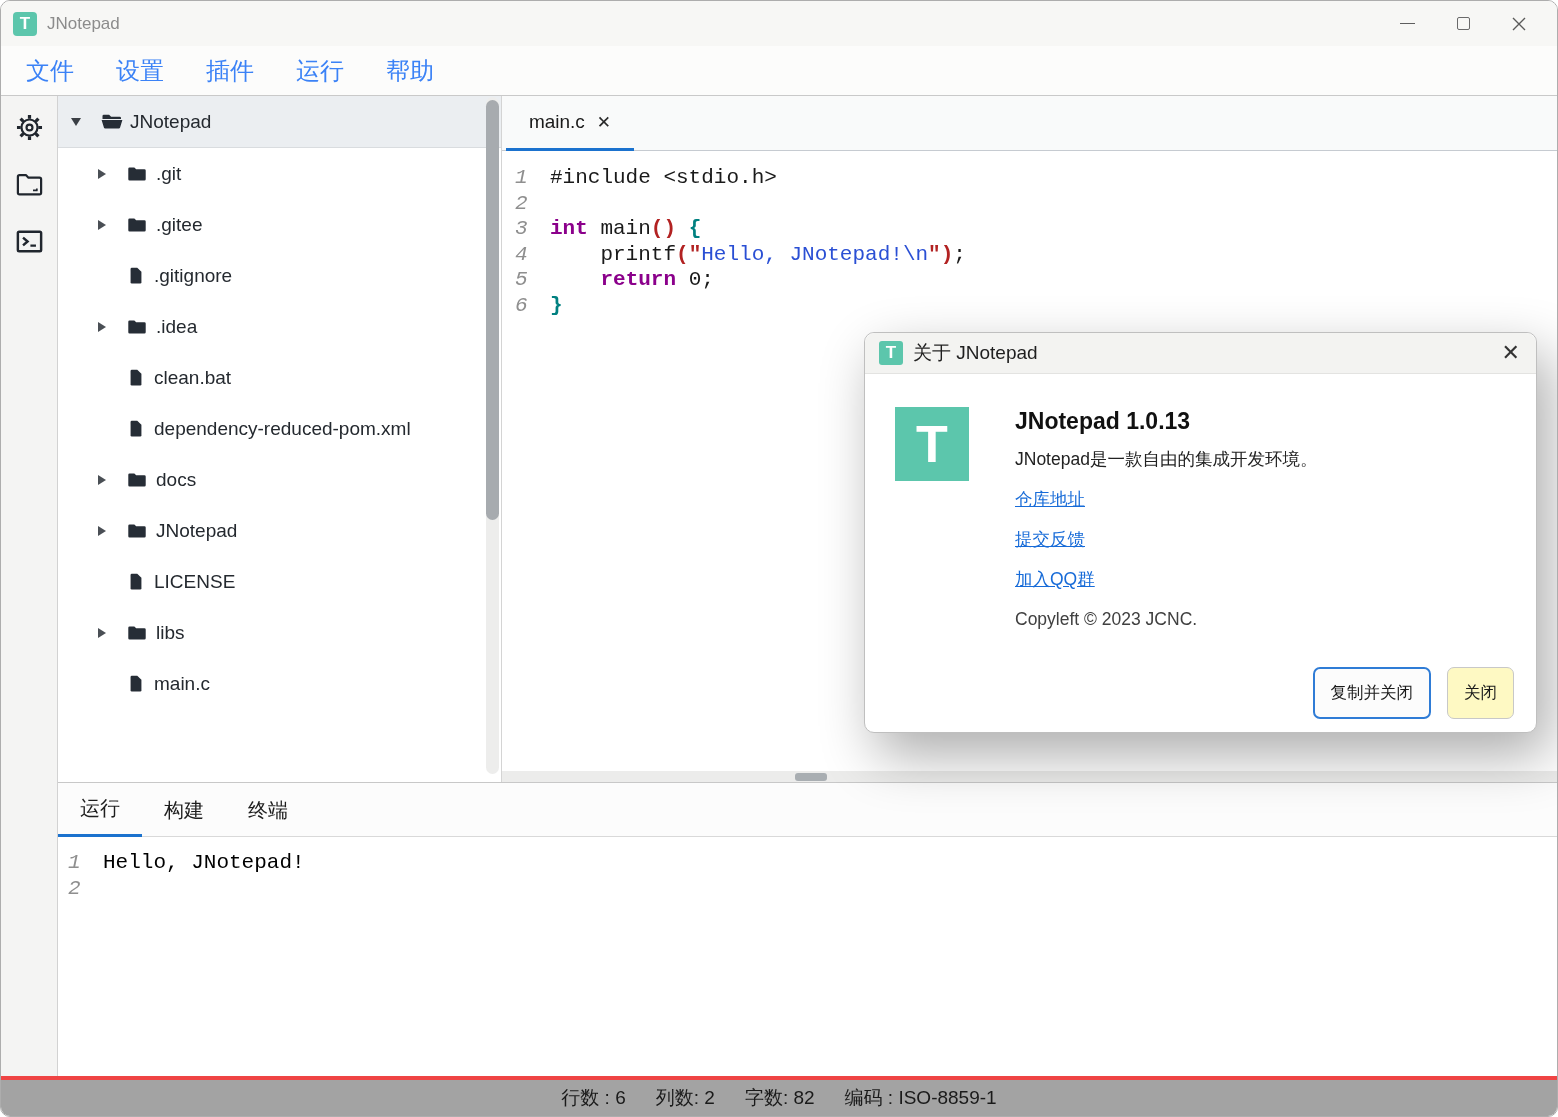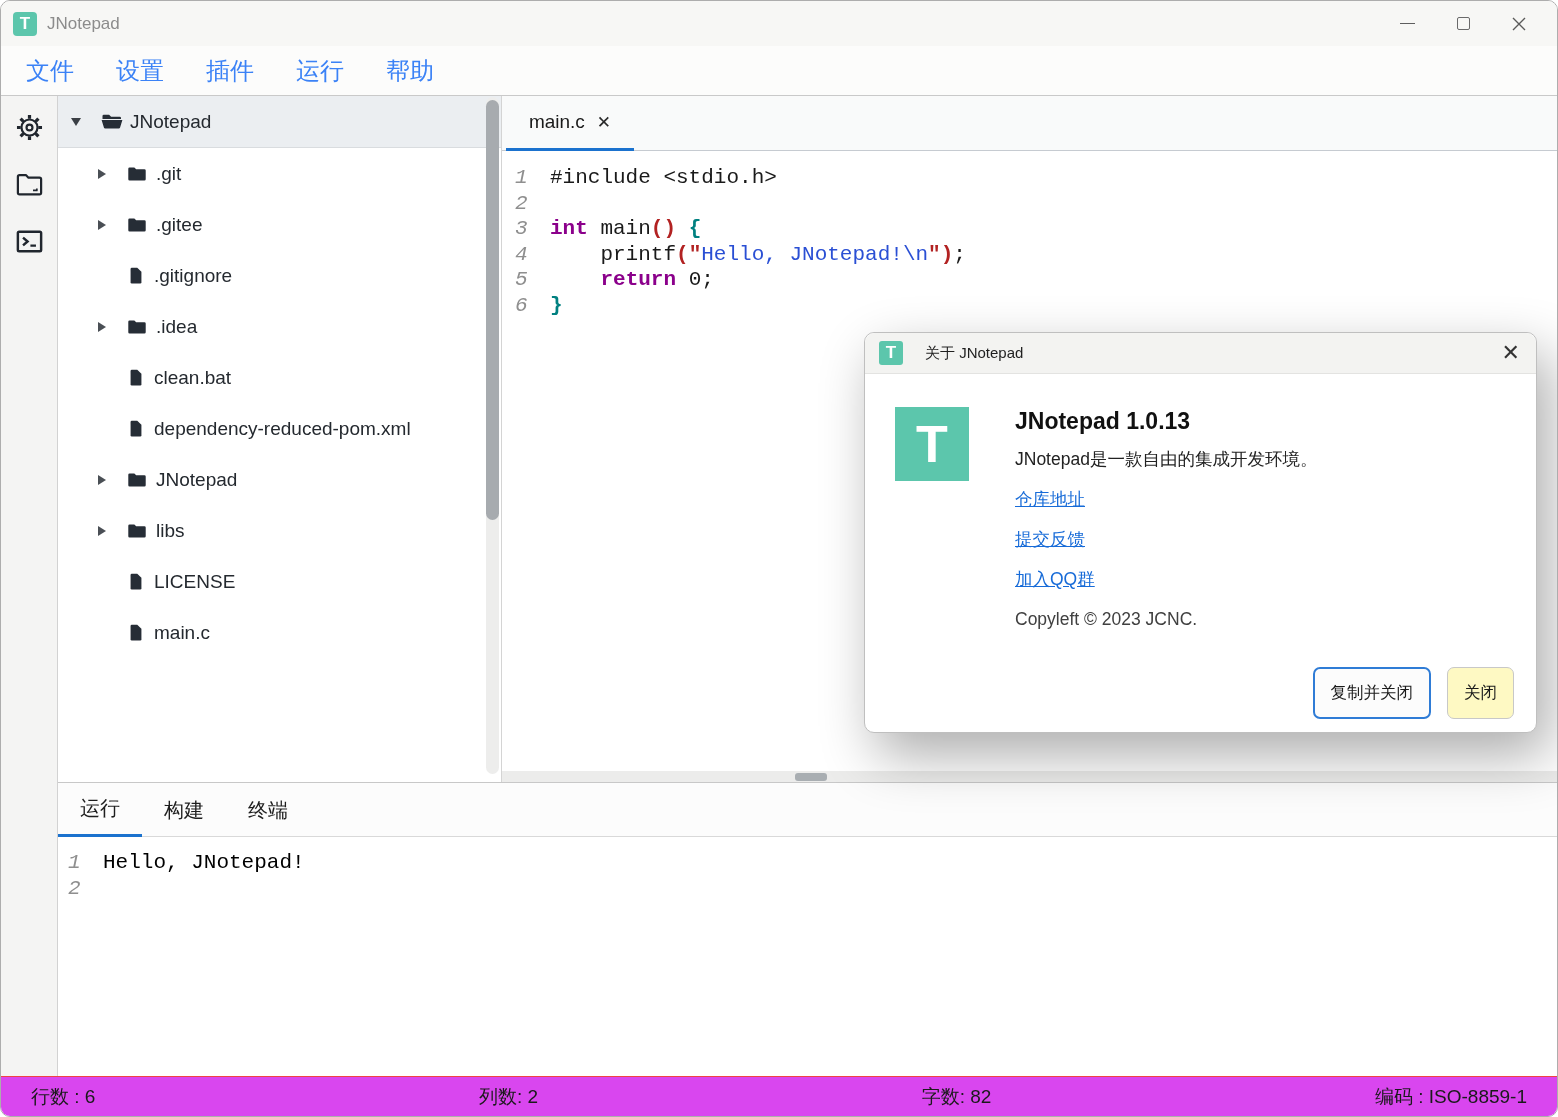--- a/index.html
+++ b/index.html
@@ -74,33 +74,33 @@
   .btabbar{ height:54px; flex:0 0 54px; background:#FCFCFC; border-bottom:1px solid #D9D9D9; display:flex; }
   .btab{ width:84px; display:flex; align-items:center; justify-content:center; font-size:20px; color:#1E1E1E; margin-bottom:-1px; }
   .btab.active{ border-bottom:3px solid #1B72CE; }
   .output-area{ flex:1 1 auto; padding-top:13px; font-family:"Liberation Mono","DejaVu Sans Mono",monospace;
                 font-size:21px; line-height:25.5px; }
   .out-line{ display:flex; white-space:pre; }
   .out-line .ln{ margin-left:10px; width:14px; }
   .out-line .lt{ margin-left:21px; }
 
   
-  .statusbar{ height:40px; flex:0 0 40px; background:#d946ef; border-top:1px solid #ef4444;
-              display:flex; align-items:center; justify-content:space-between; padding-right:30px; }
+  .statusbar{ height:40px; flex:0 0 40px; background:#a3a3a3; border-top:4px solid #ef4444;
+              display:flex; align-items:center; justify-content:center; padding-right:30px; }
   .status-item{ font-size:19px; color:#1A1A1A; margin-left:30px; }
 
   
   .dialog{ position:absolute; left:863px; top:331px; width:673px; height:401px; background:#fff;
            border:1px solid #BFBFBF; border-radius:10px; box-shadow:12px 22px 55px rgba(0,0,0,0.33);
            z-index:10; display:flex; flex-direction:column; }
   .dlg-header{ height:41px; flex:0 0 41px; background:#F3F3F1; border-bottom:1px solid #E3E3E1;
                border-radius:10px 10px 0 0; display:flex; align-items:center; padding:0 16px 0 14px; }
   .dlg-icon{ width:24px; height:24px; border-radius:3px; background:#5CC6AC; color:#fff; font-weight:bold;
              font-size:17px; display:flex; align-items:center; justify-content:center; }
-  .dlg-title{ margin-left:22px; font-size:15px; color:#1F1F1F; }
+  .dlg-title{ margin-left:10px; font-size:19px; color:#1F1F1F; }
   .dlg-close{ margin-left:auto; font-size:22px; color:#333; line-height:1; }
   .dlg-body{ padding:33px 30px 0 30px; display:flex; }
   .dlg-logo{ width:74px; height:74px; flex:0 0 74px; background:#5CC6AC; color:#fff; font-weight:bold;
              font-size:52px; display:flex; align-items:center; justify-content:center; }
   .dlg-info{ margin-left:46px; }
   .dlg-appname{ font-size:23px; font-weight:bold; color:#111; line-height:28px; }
   .dlg-desc{ margin-top:12px; font-size:17.5px; color:#222; line-height:24px; }
   .dlg-link{ margin-top:16px; font-size:17.5px; color:#176BD8; text-decoration:underline; line-height:24px; width:max-content; cursor:pointer; }
   .dlg-copy{ margin-top:16px; font-size:17.5px; color:#404040; line-height:24px; }
   .dlg-footer{ position:absolute; right:22px; bottom:13px; display:flex; gap:16px; }
@@ -254,41 +254,52 @@
               </div>
               <div class="tree-row child">
                 <span class="tw-arrow">
                   <span class="tri-r"></span>
                 </span>
                 <span class="tw-icon">
                   <svg width="22" height="22" viewBox="0 0 24 24" fill="#262D36">
                     <path d="M2.5 6.2q0-1.4 1.4-1.4h5.2l2 2h9q1.4 0 1.4 1.4v9.6q0 1.4-1.4 1.4H3.9q-1.4 0-1.4-1.4z"></path>
                   </svg>
                 </span>
+                <span class="tw-label">docs</span>
+              </div>
+              <div class="tree-row child">
+                <span class="tw-arrow">
+                  <span class="tri-r"></span>
+                </span>
+                <span class="tw-icon">
+                  <svg width="22" height="22" viewBox="0 0 24 24" fill="#262D36">
+                    <path d="M2.5 6.2q0-1.4 1.4-1.4h5.2l2 2h9q1.4 0 1.4 1.4v9.6q0 1.4-1.4 1.4H3.9q-1.4 0-1.4-1.4z"></path>
+                  </svg>
+                </span>
                 <span class="tw-label">JNotepad</span>
               </div>
               <div class="tree-row child">
+                <span class="tw-arrow"></span>
+                <span class="tw-icon">
+                  <svg width="20" height="20" viewBox="0 0 24 24" fill="#262D36">
+                    <path d="M7 2h6.5l5 5v12.5q0 1.5-1.5 1.5H7q-1.5 0-1.5-1.5v-16Q5.5 2 7 2z"></path>
+                  </svg>
+                </span>
+                <span class="tw-label">LICENSE</span>
+              </div>
+              <div class="tree-row child">
                 <span class="tw-arrow">
                   <span class="tri-r"></span>
                 </span>
                 <span class="tw-icon">
                   <svg width="22" height="22" viewBox="0 0 24 24" fill="#262D36">
                     <path d="M2.5 6.2q0-1.4 1.4-1.4h5.2l2 2h9q1.4 0 1.4 1.4v9.6q0 1.4-1.4 1.4H3.9q-1.4 0-1.4-1.4z"></path>
                   </svg>
                 </span>
                 <span class="tw-label">libs</span>
-              </div>
-              <div class="tree-row child">
-                <span class="tw-arrow"></span>
-                <span class="tw-icon">
-                  <svg width="20" height="20" viewBox="0 0 24 24" fill="#262D36">
-                    <path d="M7 2h6.5l5 5v12.5q0 1.5-1.5 1.5H7q-1.5 0-1.5-1.5v-16Q5.5 2 7 2z"></path>
-                  </svg>
-                </span>
-                <span class="tw-label">LICENSE</span>
               </div>
               <div class="tree-row child">
                 <span class="tw-arrow"></span>
                 <span class="tw-icon">
                   <svg width="20" height="20" viewBox="0 0 24 24" fill="#262D36">
                     <path d="M7 2h6.5l5 5v12.5q0 1.5-1.5 1.5H7q-1.5 0-1.5-1.5v-16Q5.5 2 7 2z"></path>
                   </svg>
                 </span>
                 <span class="tw-label">main.c</span>
               </div>

